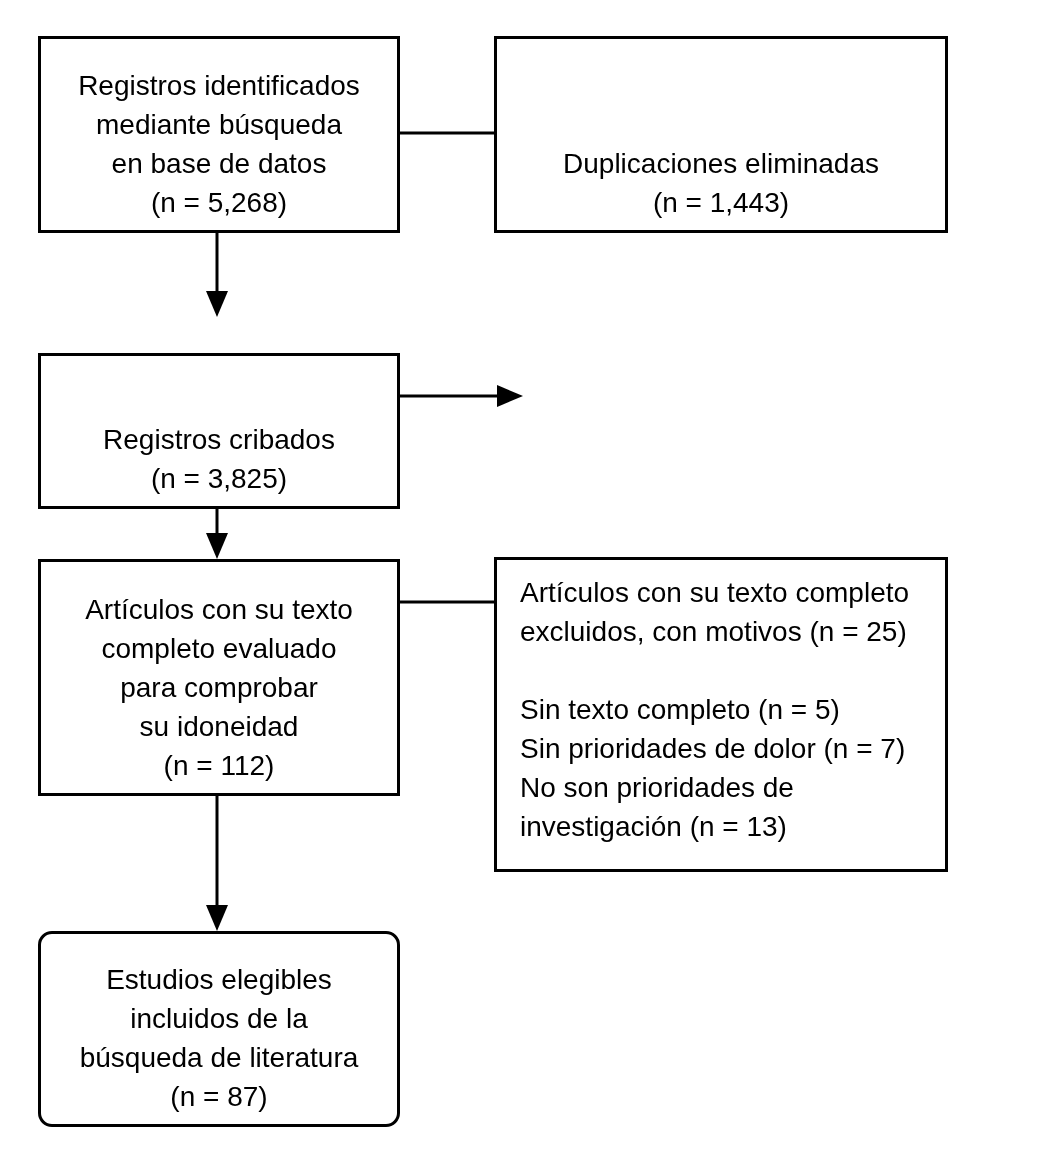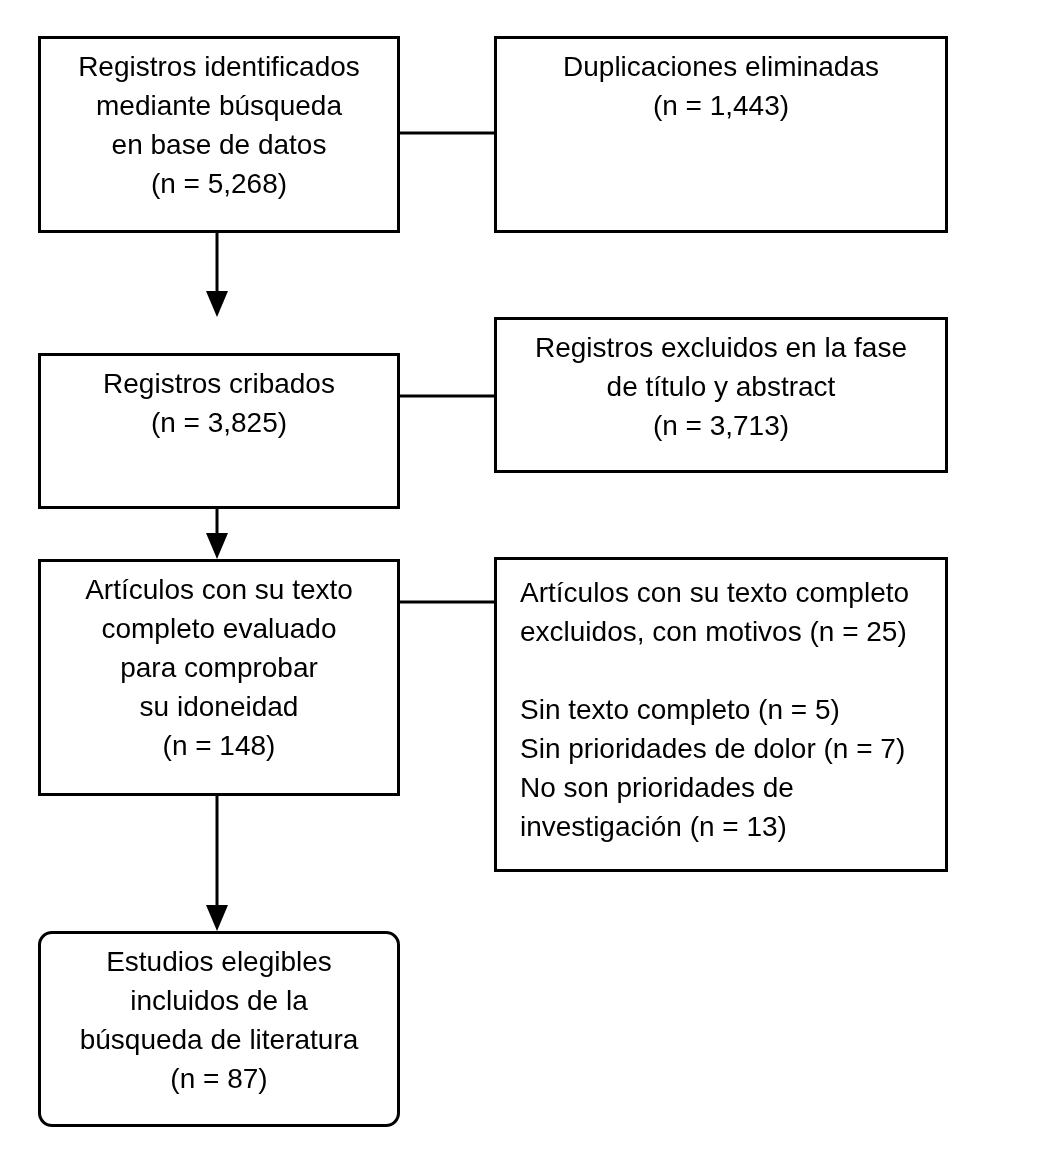--- a/index.html
+++ b/index.html
@@ -22,21 +22,21 @@
     width: 1064px;
     height: 1158px;
     pointer-events: none;
   }
   .box {
     position: absolute;
     box-sizing: border-box;
     border: 3px solid #000000;
     background: #ffffff;
     display: flex;
-    align-items: flex-start;
+    align-items: flex-end;
     justify-content: center;
     text-align: center;
     font-size: 28px;
     line-height: 39px;
     white-space: pre-line;
     padding: 8px 10px;
   }
   .box.left-col  { left: 38px;  width: 362px; }
   .box.right-col { left: 494px; width: 454px; }
   .box.align-left {
@@ -109,32 +109,27 @@
   <div class="box right-col" id="box-duplicates">
     <span>Duplicaciones eliminadas
 (n = 1,443)</span>
   </div>
 
   <div class="box left-col" id="box-screened">
     <span>Registros cribados
 (n = 3,825)</span>
   </div>
 
-  <div class="box right-col" id="box-excluded-title">
-    <span>Registros excluidos en la fase
-de título y abstract
-(n = 3,713)</span>
-  </div>
 
   <div class="box left-col" id="box-fulltext-assessed">
     <span>Artículos con su texto
 completo evaluado
 para comprobar
 su idoneidad
-(n = 148)</span>
+(n = 112)</span>
   </div>
 
   <div class="box right-col align-left" id="box-fulltext-excluded">
     <span>Artículos con su texto completo
 excluidos, con motivos (n = 25)
 
 Sin texto completo (n = 5)
 Sin prioridades de dolor (n = 7)
 No son prioridades de
 investigación (n = 13)</span>

